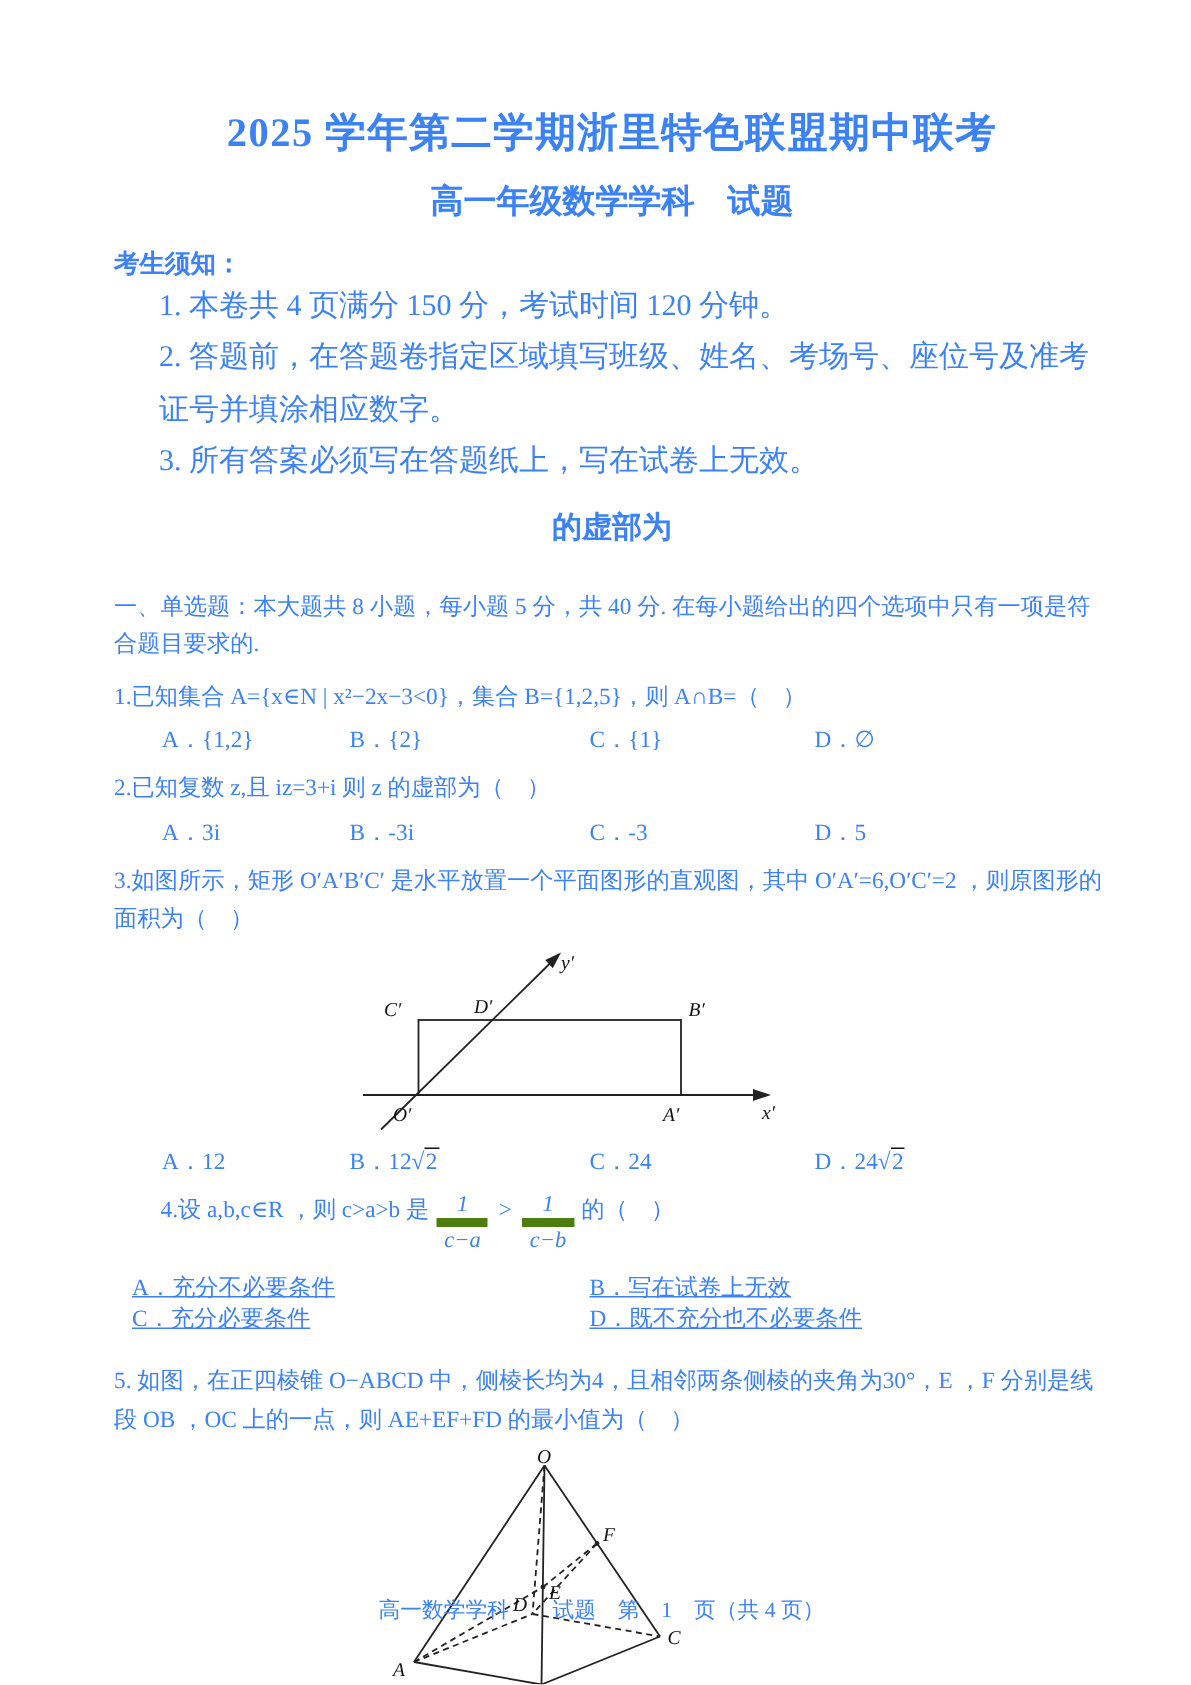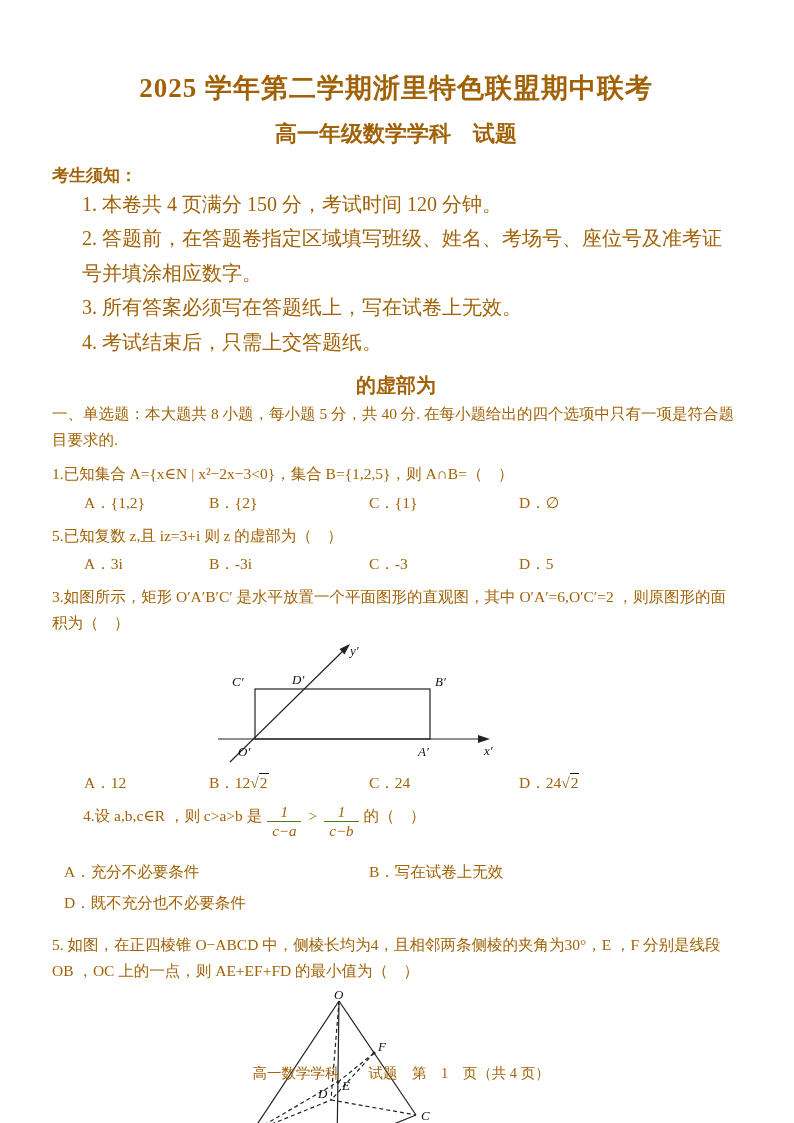--- a/index.html
+++ b/index.html
@@ -1,38 +1,38 @@
 <!DOCTYPE html>
 <html><head>
 <meta charset="utf-8">
 <style>
   * { margin:0; padding:0; box-sizing:border-box; }
   html,body { background:#ffffff; }
   .sheet{
     width:794px; height:1123px; background:#fff; position:relative;
-    font-family:"Liberation Serif","DejaVu Serif",serif; color:#a16207;
-    padding:70px 54px 0 52px; overflow:hidden;
+    font-family:"Liberation Serif","DejaVu Serif",serif; color:#3b82f6;
+    padding:70px 54px 0 76px; overflow:hidden;
   }
   .title{ font-size:27px; text-align:center; font-weight:700; letter-spacing:1px; }
   .subtitle{ font-size:22px; text-align:center; font-weight:700; margin-top:13px; }
   .notice{ margin-top:15px; }
   .notice-heading{ font-weight:700; font-size:17px; }
   .notice-item{ margin-left:30px; line-height:1.72; font-size:20px; }
   .section-title{ text-align:center; font-size:20px; font-weight:700; margin-top:13px; }
-  .intro{ font-size:15.5px; line-height:1.65; margin-top:2px; }
+  .intro{ font-size:15.5px; line-height:1.65; margin-top:27px; }
   .question{ margin-top:9px; }
   .stem{ font-size:15.5px; line-height:1.65; }
   .mathline{ display:flex; align-items:flex-start; flex-wrap:wrap;margin-left:31px; }
   .opts{ display:grid; margin:6px 0 3px 32px; font-size:15.5px; }
   .opts4{ grid-template-columns:125px 160px 150px auto; }
-  .opts2{ grid-template-columns:305px auto; row-gap:10px; margin-left:12px; margin-top:22px; }
+  .opts2{ grid-template-columns:305px auto; row-gap:0; margin-left:12px; margin-top:12px;text-decoration:underline; }
   .rad{ border-top:1px solid #111; padding:0 1px; }
   .rad:empty{ display:none; }
   .frac{ display:inline-flex; flex-direction:column; align-items:center; vertical-align:middle; margin:0 5px; line-height:1.2; font-size:15px; text-align:center; }
-  .frac .den{ border-top:1px solid #4d7c0f; }
+  .frac .den{ border-top:6px solid #4d7c0f; }
   .frac .num, .frac .den{ padding:0 5px; font-style:italic; }
   .gtsign{ margin:0 2px; }
   .figwrap3{ margin:4px 0 2px 148px; }
   .figwrap5{ margin:6px 0 0 182px; }
   svg{ display:block; }
   svg line, svg rect, svg path, svg polyline{ stroke:#222; stroke-width:1.2; fill:none; }
   svg .dash{ stroke-dasharray:4 3; }
   svg .arrow{ fill:#222; stroke:none; }
   svg text{ font-size:13px; font-style:italic; font-family:"Liberation Serif","DejaVu Serif",serif; fill:#111; stroke:none; }
   svg circle{ fill:#222; stroke:none; }
@@ -44,39 +44,38 @@
 <div class="sheet">
 
   <h1 class="title">2025 学年第二学期浙里特色联盟期中联考</h1>
   <h2 class="subtitle">高一年级数学学科　试题</h2>
 
   <div class="notice">
     <div class="notice-heading">考生须知：</div>
     <div class="notice-item">1. 本卷共 4 页满分 150 分，考试时间 120 分钟。</div>
     <div class="notice-item">2. 答题前，在答题卷指定区域填写班级、姓名、考场号、座位号及准考证号并填涂相应数字。</div>
     <div class="notice-item">3. 所有答案必须写在答题纸上，写在试卷上无效。</div>
-    <div class="notice-item">4. 考试结束后，只需上交答题纸。</div>
   </div>
 
   <h3 class="section-title">的虚部为</h3>
 
   <p class="intro">一、单选题：本大题共 8 小题，每小题 5 分，共 40 分. 在每小题给出的四个选项中只有一项是符合题目要求的.</p>
 
   <div class="question">
     <p class="stem">1.已知集合 A={x∈N | x²−2x−3&lt;0}，集合 B={1,2,5}，则 A∩B=（　）</p>
     <div class="opts opts4">
       <span class="opt"><span>A．{1,2}</span></span>
       <span class="opt"><span>B．{2}</span></span>
       <span class="opt"><span>C．{1}</span></span>
       <span class="opt"><span>D．∅</span></span>
     </div>
   </div>
 
   <div class="question">
-    <p class="stem">5.已知复数 z,且 iz=3+i 则 z 的虚部为（　）</p>
+    <p class="stem">2.已知复数 z,且 iz=3+i 则 z 的虚部为（　）</p>
     <div class="opts opts4">
       <span class="opt"><span>A．3i</span></span>
       <span class="opt"><span>B．-3i</span></span>
       <span class="opt"><span>C．-3</span></span>
       <span class="opt"><span>D．5</span></span>
     </div>
   </div>
 
   <div class="question">
     <p class="stem">3.如图所示，矩形 O′A′B′C′ 是水平放置一个平面图形的直观图，其中 O′A′=6,O′C′=2 ，则原图形的面积为（　）</p>
@@ -118,20 +117,21 @@
       <span class="gtsign">&gt;</span>
       <span class="frac">
           <span class="num">1</span>
           <span class="den">c−b</span>
         </span>
       <span>的（　）</span>
     </p>
     <div class="opts opts2">
       <span class="opt"><span>A．充分不必要条件</span></span>
       <span class="opt"><span>B．写在试卷上无效</span></span>
+      <span class="opt"><span>C．充分必要条件</span></span>
       <span class="opt"><span>D．既不充分也不必要条件</span></span>
     </div>
   </div>
 
   <div class="question" style="margin-top:18px;">
     <p class="stem">5. 如图，在正四棱锥 O−ABCD 中，侧棱长均为4，且相邻两条侧棱的夹角为30°，E ，F 分别是线段 OB ，OC 上的一点，则 AE+EF+FD 的最小值为（　）</p>
     <div class="figwrap5">
       <svg width="212" height="172" viewBox="0 0 212 172">
 
         <line x1="105" y1="12" x2="18" y2="143"></line>

